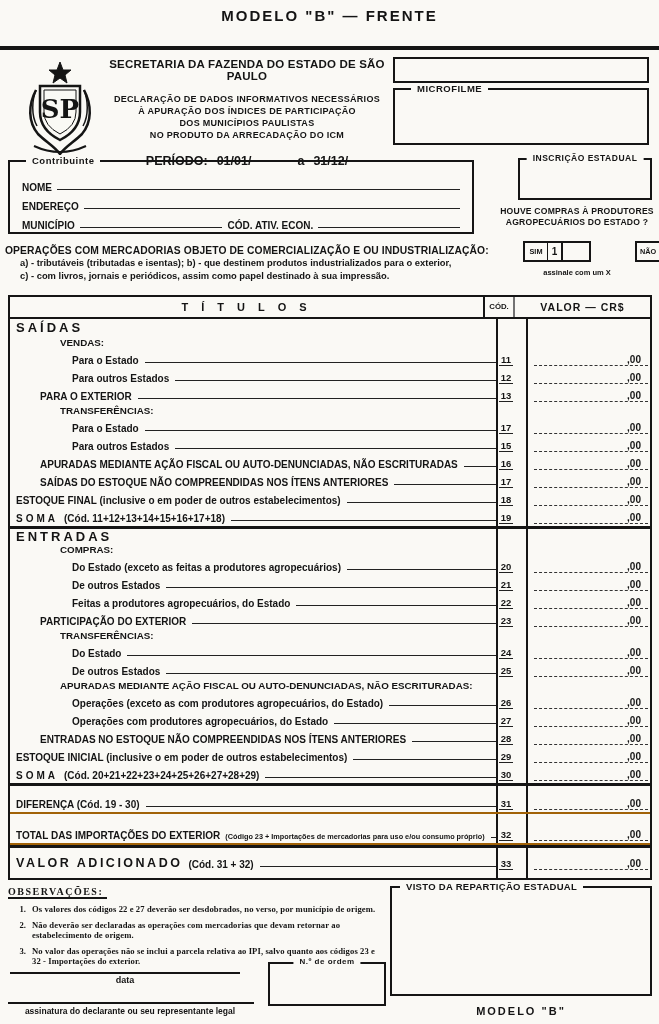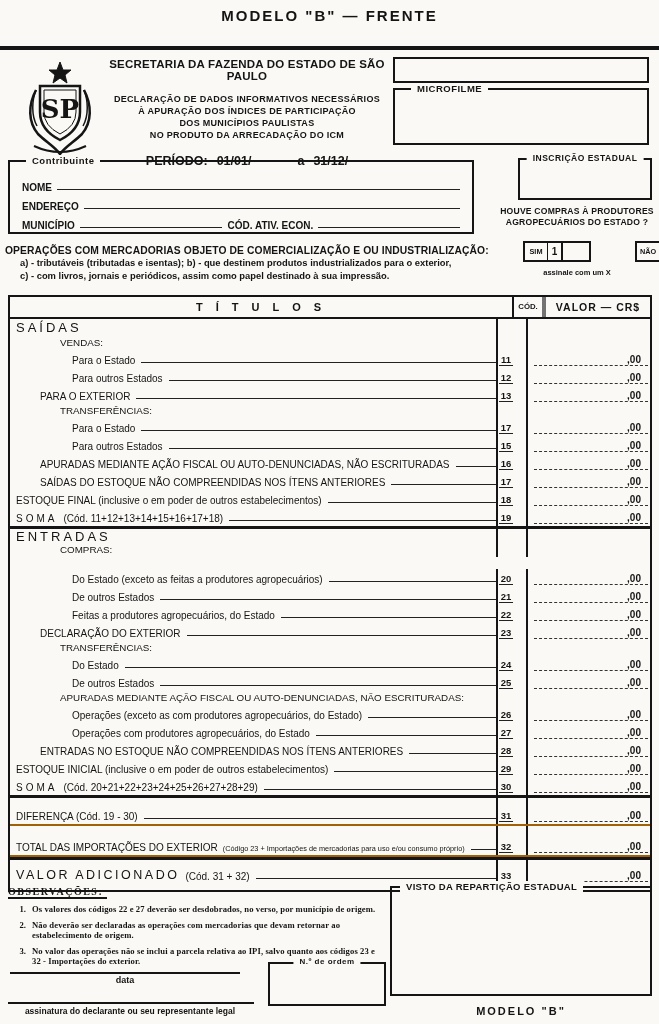--- a/index.html
+++ b/index.html
@@ -58,34 +58,34 @@
   
   .operacoes { position:absolute; left:5px; top:245px; width:492px; }
   .op-title { font-size:10.3px; font-weight:700; letter-spacing:.1px; }
   .op-line { font-size:9.4px; font-weight:700; padding-left:15px; line-height:13px; }
 
   
   .titles-table { position:absolute; left:8px; top:295px; width:644px; border:2.5px solid #151515; display:flex; flex-direction:column; }
   .t-head { display:flex; height:22px; border-bottom:2.5px solid #151515; font-weight:700; }
   .th-titles { flex:1; text-align:center; font-size:11px; letter-spacing:5px; line-height:20px; }
   .th-code { width:30px; border-left:2px solid #151515; font-size:7.8px; text-align:center; line-height:20px; }
-  .th-value { width:108px; border-left:4px solid #737373; font-size:10.5px; text-align:center; letter-spacing:1px; line-height:20px; }
+  .th-value { width:137px; border-left:2px solid #737373; font-size:10.5px; text-align:center; letter-spacing:1px; line-height:20px; }
 
   .t-row { display:flex; align-items:stretch; }
   .t-row.item { height:18px; }
   .t-row.section { height:17px; }
   .t-row.group { height:14px;padding-left:20px; }
-  .t-row.gap-after { margin-bottom:12px; }
+  .t-row.gap-after { margin-bottom:0; }
   .t-row.divider { border-top:3px solid #151515; }
   .t-row.boxed { border-bottom:2px solid #a16207; height:31px; }
   .t-row.big { height:27px; }
   .t-row.spacer { height:6px; }
 
   .t-label { flex:1; display:flex; align-items:flex-end; overflow:hidden; white-space:nowrap;
-             font-weight:400; font-size:10px; padding-bottom:2px; }
+             font-weight:700; font-size:10px; padding-bottom:2px; }
   .section .t-label { font-size:13px; letter-spacing:3px; align-items:center; padding-bottom:0; }
   .group .t-label { font-size:9.8px; }
   .big .t-label .lab { font-size:12.5px; letter-spacing:2.5px; }
   .ind0 { padding-left:6px; } .ind1 { padding-left:30px; } .ind2 { padding-left:62px; }
   .spaced-lab { letter-spacing:3px; }
   .t-detail { margin-left:6px; font-size:10px; }
   .t-detail-small { margin-left:5px; font-size:7.3px; }
   .t-fill { flex:1; border-bottom:1.6px solid #222; margin:0 0 3px 6px; min-width:8px; }
 
   .t-code { width:30px; border-left:2px solid #151515; display:flex; align-items:flex-end; }
@@ -383,21 +383,21 @@
           </div>
           <div class="t-code">
             <span class="cline">22</span>
           </div>
           <div class="t-value">
             <span class="vline">,00</span>
           </div>
         </div>
         <div class="t-row item">
           <div class="t-label ind1">
-            <span class="lab">DECLARAÇÃO DO EXTERIOR</span>
+            <span class="lab">PARTICIPAÇÃO DO EXTERIOR</span>
             <div class="t-fill"></div>
           </div>
           <div class="t-code">
             <span class="cline">23</span>
           </div>
           <div class="t-value">
             <span class="vline">,00</span>
           </div>
         </div>
         <div class="t-row group">

